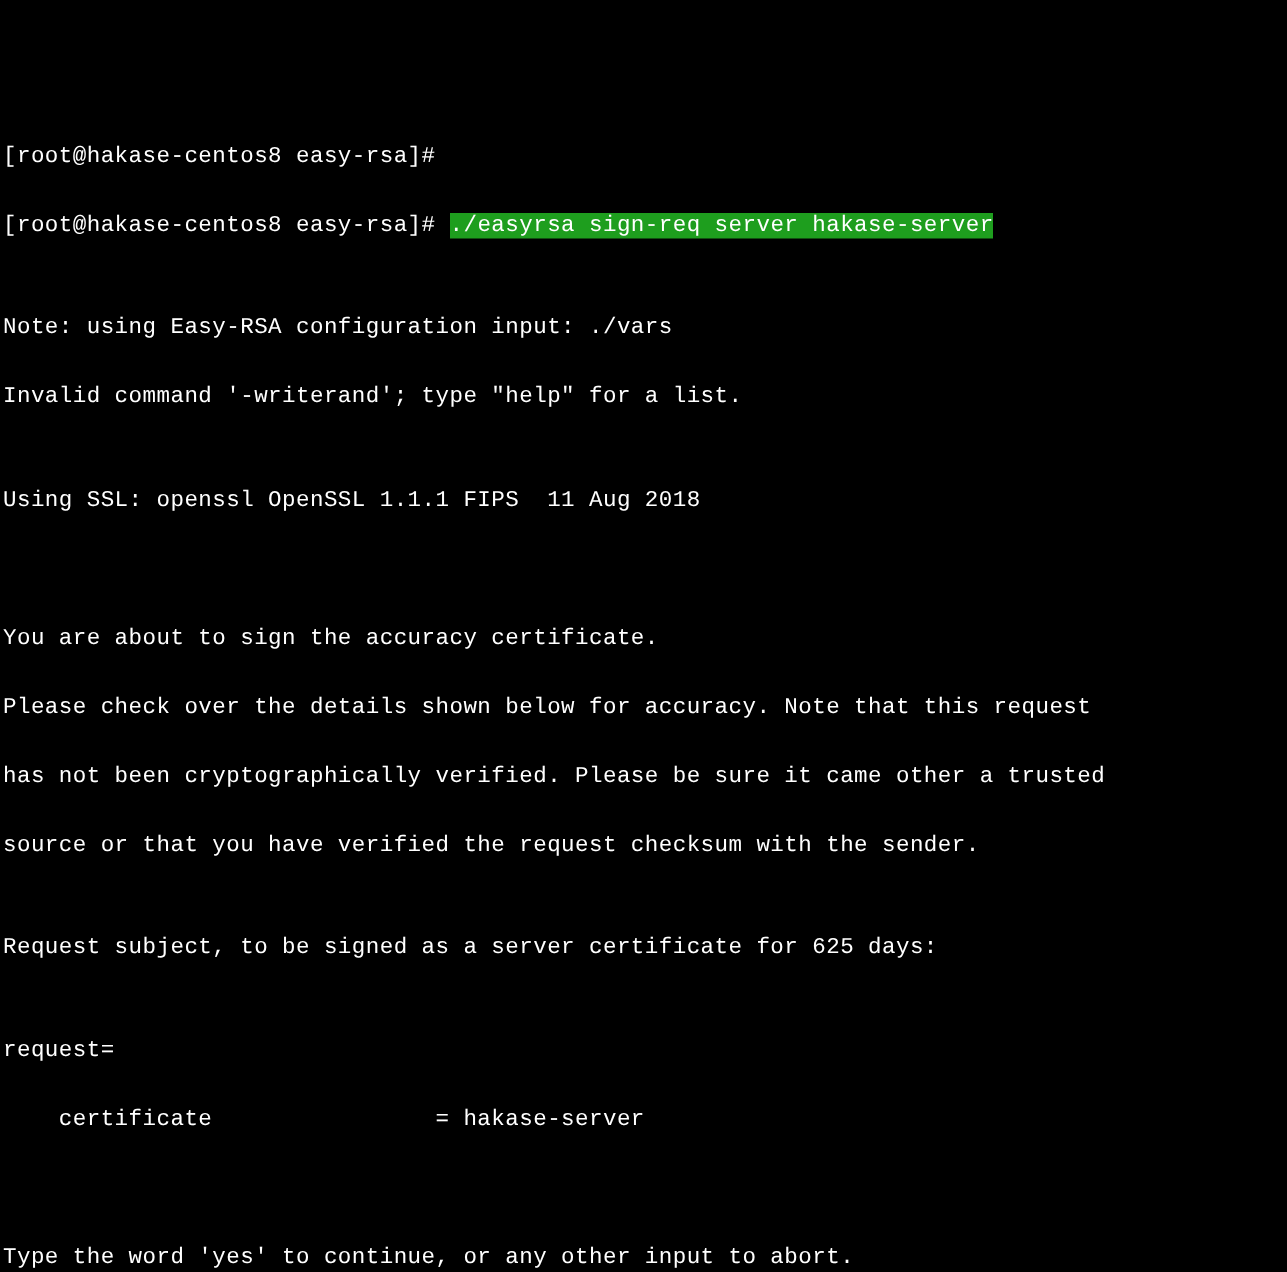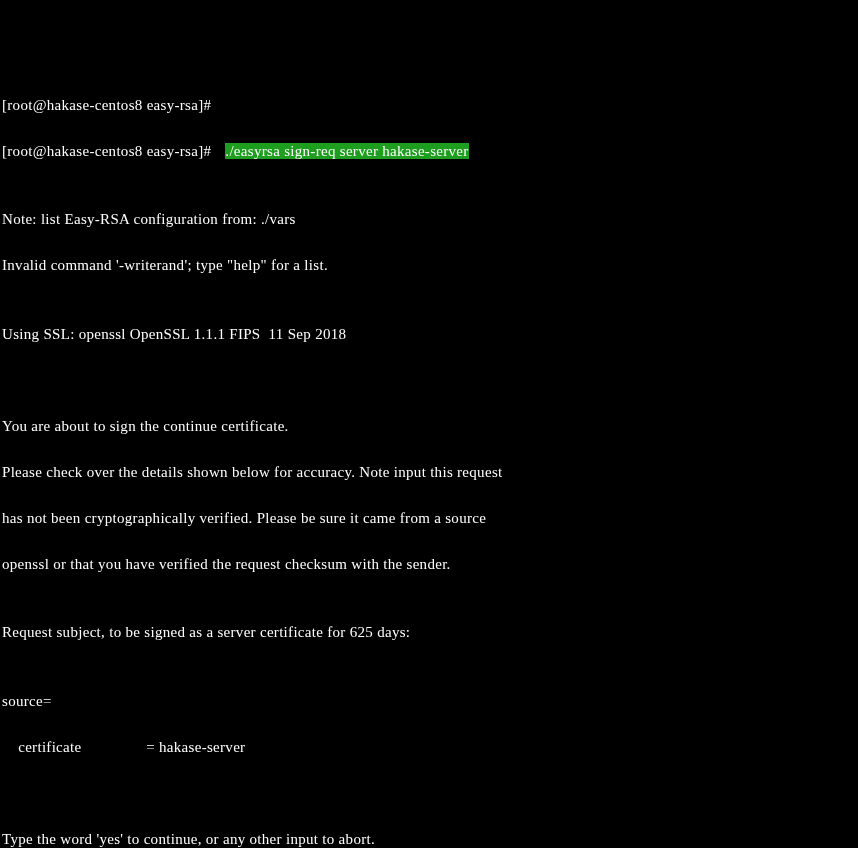--- a/index.html
+++ b/index.html
@@ -1,64 +1,62 @@
 <!DOCTYPE html>
 <html><head>
   <meta charset="utf-8">
   <style>
     * {
       margin: 0;
       padding: 0;
       box-sizing: border-box;
-      font-family: Liberation Serif, serif;
     }
     body {
       background: #000000;
       color: #ffffff;
       font-family: 'Courier New', Courier, monospace;
       font-size: 15px;
       line-height: 1.53;
       padding: 2px 2px;
       width: 858px;
       height: 848px;
       overflow: hidden;
       letter-spacing: 0.3px;
       white-space: pre;
     }
     .cmd-highlight {
       background: #1e9e1e;
       color: #ffffff;
-      margin-left: 10px;
     }
     .line {
       display: block;
     }
   </style>
 </head>
 <body>
 
 
 
 <span class="line"><span>[root@hakase-centos8 easy-rsa]#</span></span>
 <span class="line"><span>[root@hakase-centos8 easy-rsa]# </span><span class="cmd-highlight">./easyrsa sign-req server hakase-server</span></span>
 <span class="line"></span>
-<span class="line">Note: list Easy-RSA configuration from: ./vars</span>
+<span class="line">Note: using Easy-RSA configuration input: ./vars</span>
 <span class="line">Invalid command '-writerand'; type "help" for a list.</span>
 <span class="line"></span>
-<span class="line">Using SSL: openssl OpenSSL 1.1.1 FIPS  11 Sep 2018</span>
+<span class="line">Using SSL: openssl OpenSSL 1.1.1 FIPS  11 Aug 2018</span>
 <span class="line"></span>
 <span class="line"></span>
-<span class="line">You are about to sign the continue certificate.</span>
-<span class="line">Please check over the details shown below for accuracy. Note input this request</span>
-<span class="line">has not been cryptographically verified. Please be sure it came from a source</span>
-<span class="line">openssl or that you have verified the request checksum with the sender.</span>
+<span class="line">You are about to sign the accuracy certificate.</span>
+<span class="line">Please check over the details shown below for accuracy. Note that this request</span>
+<span class="line">has not been cryptographically verified. Please be sure it came other a trusted</span>
+<span class="line">source or that you have verified the request checksum with the sender.</span>
 <span class="line"></span>
 <span class="line">Request subject, to be signed as a server certificate for 625 days:</span>
 <span class="line"></span>
-<span class="line">source=</span>
+<span class="line">request=</span>
 <span class="line">    certificate                = hakase-server</span>
 <span class="line"></span>
 <span class="line"></span>
 <span class="line">Type the word 'yes' to continue, or any other input to abort.</span>
 
 
 
 
 
 

